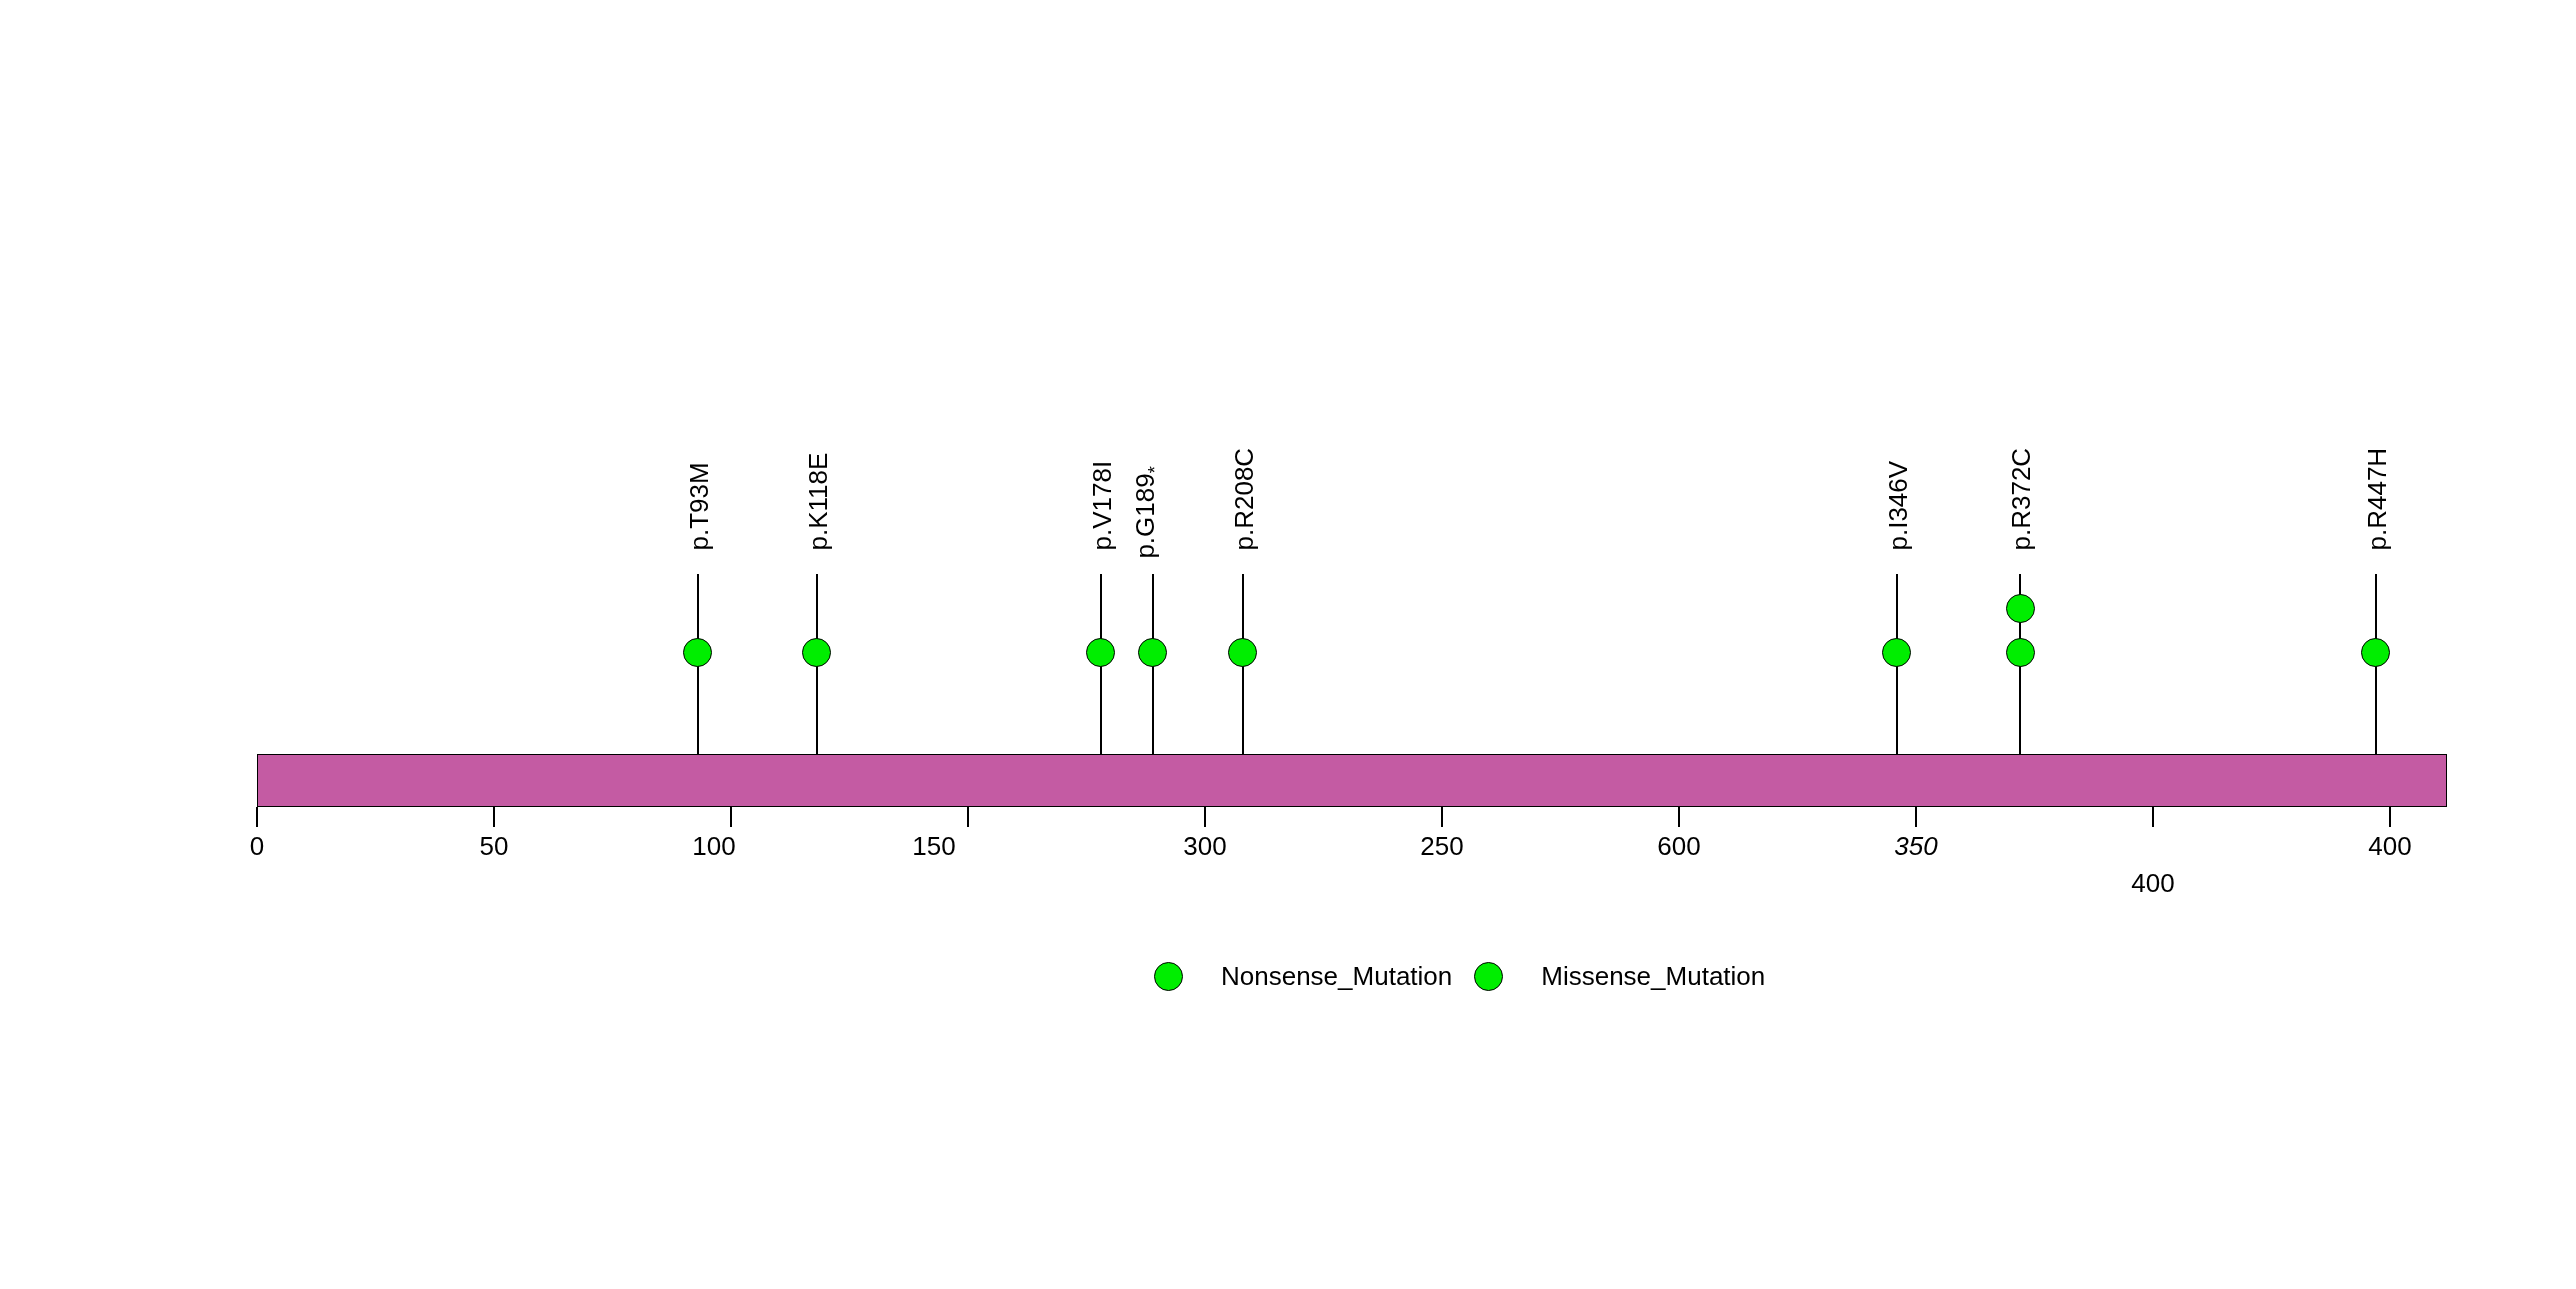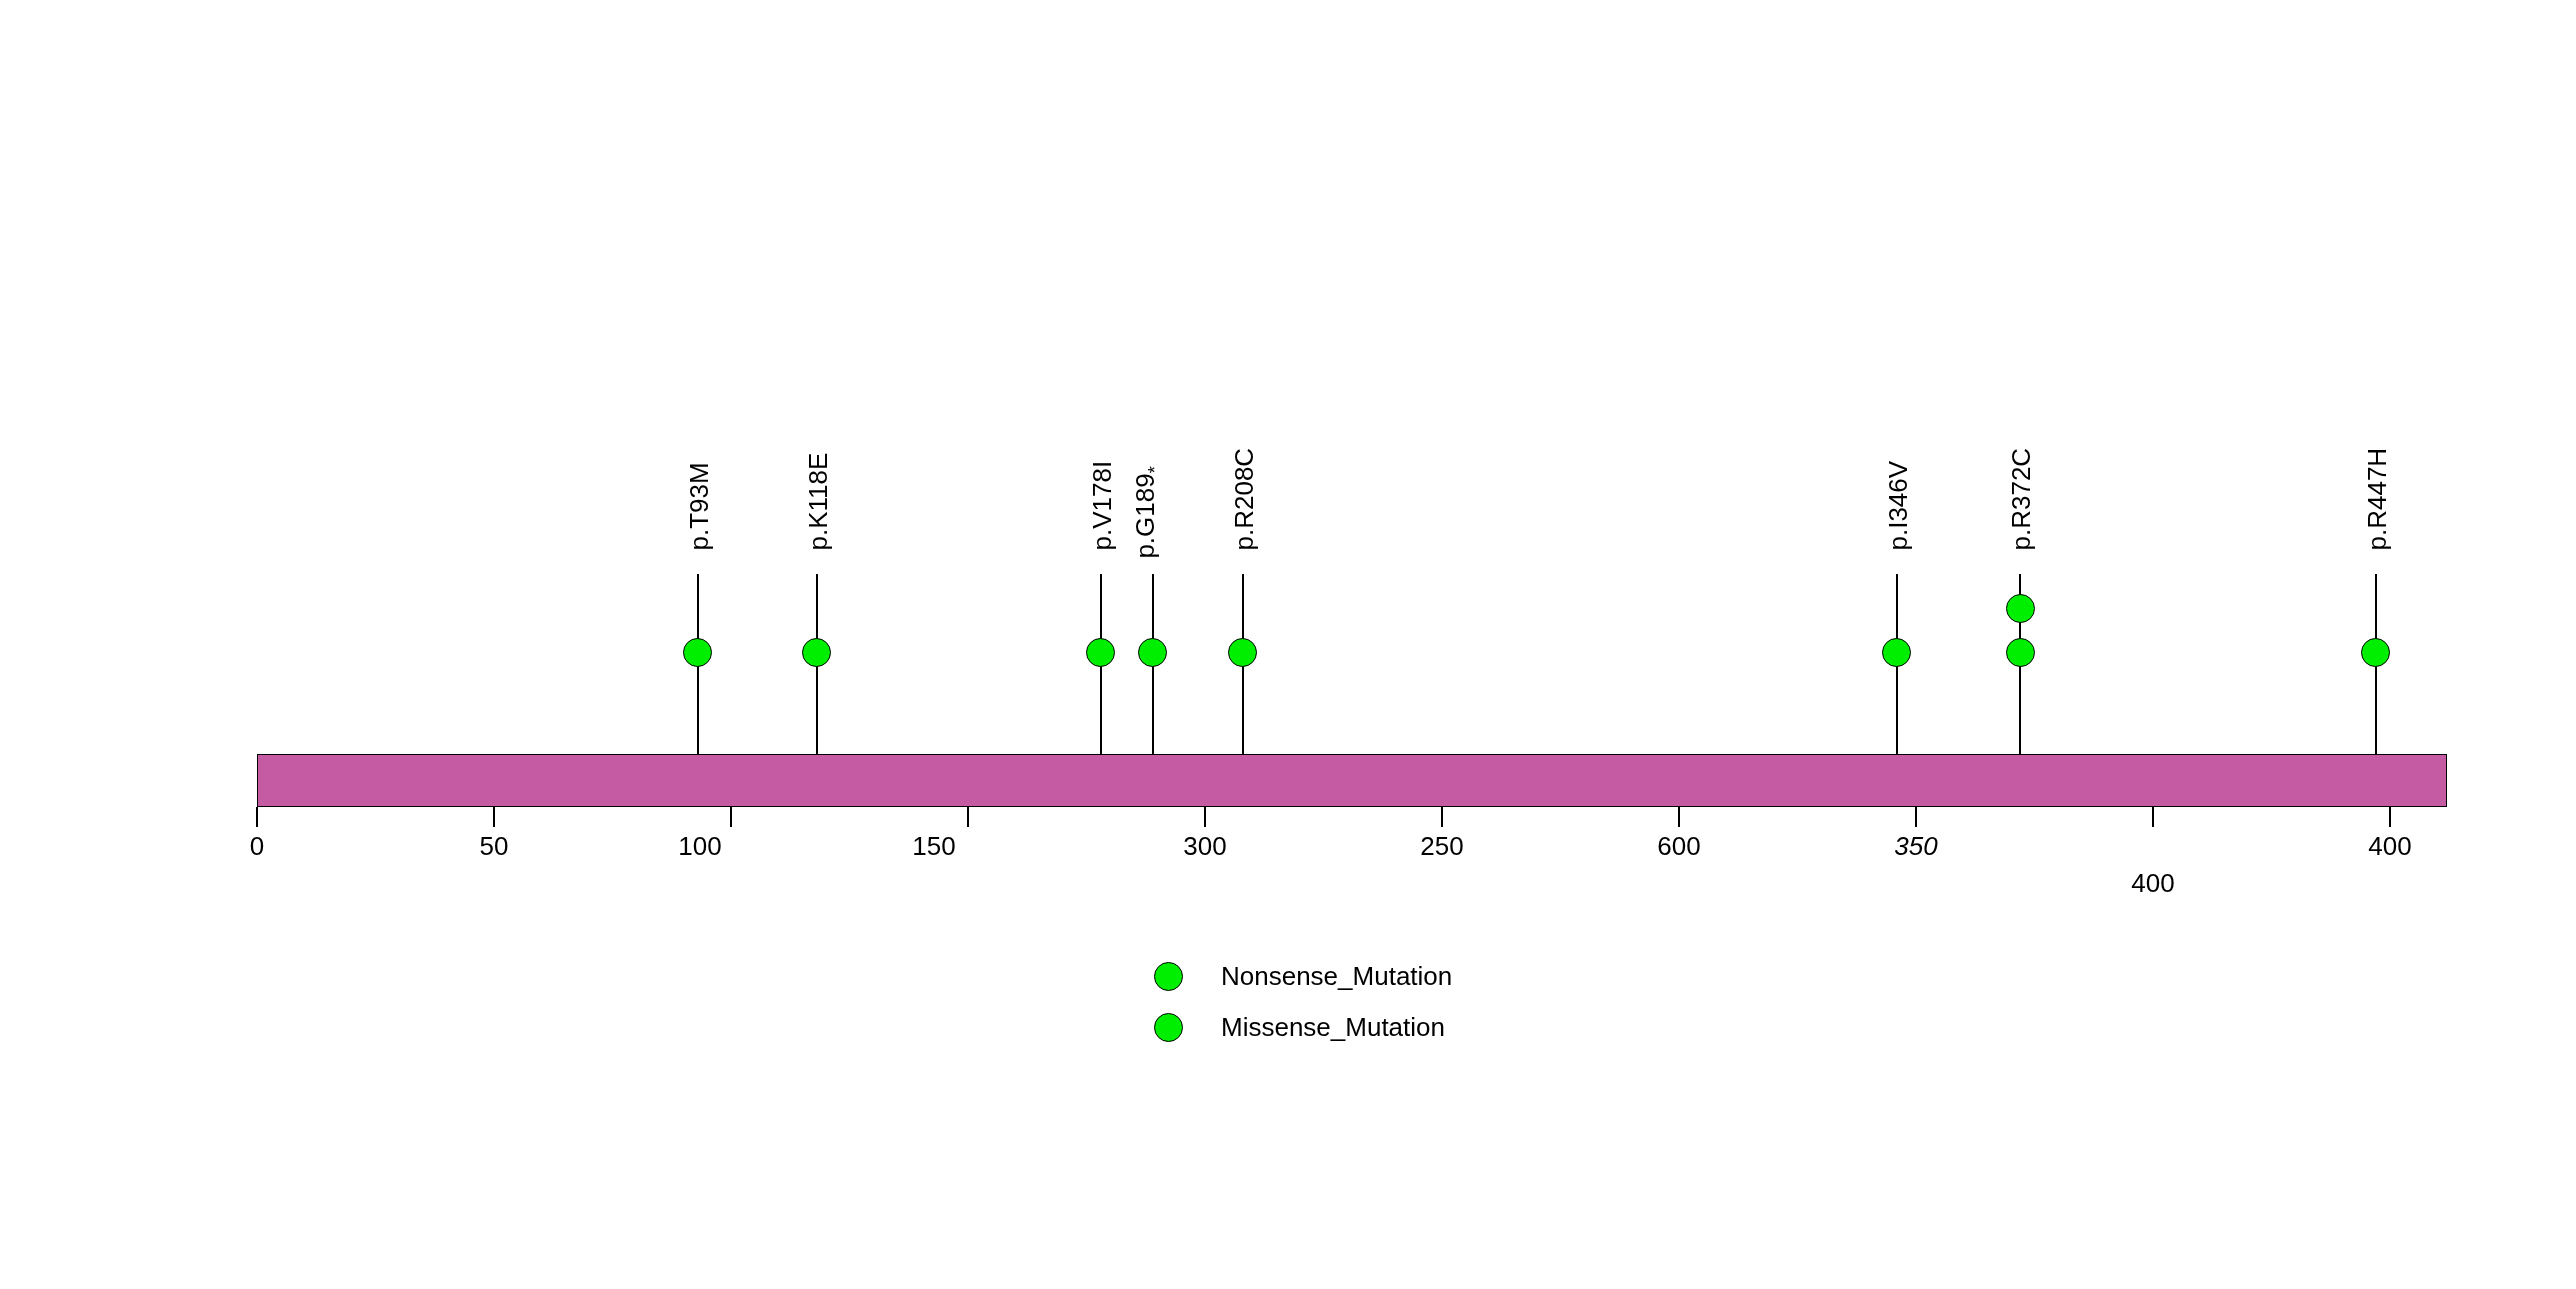--- a/index.html
+++ b/index.html
@@ -54,21 +54,21 @@
     top:832px;
     width:92px;
     text-align:center;
     font-size:26px;
     line-height:29px;
   }
   #legend{
     position:absolute;
     left:1154px; top:962px;
     display:flex;
-    flex-direction:column;
+    flex-direction:row;
     gap:22px;
   }
   .legend-row{
     display:flex;
     align-items:center;
   }
   .legend-swatch{
     width:29px;height:29px;
     border-radius:50%;
     border:1.5px solid #000;
@@ -120,21 +120,21 @@
       <div class="lollipop-circle" style="left: 2006px; top: 638px; background: rgb(0, 238, 0);"></div>
       <div class="lollipop-circle" style="left: 2006px; top: 594px; background: rgb(0, 238, 0);"></div>
       <div class="lollipop-circle" style="left: 2361px; top: 638px; background: rgb(0, 238, 0);"></div>
     </div>
   <div id="axis-layer">
       <div class="axis-tick" style="left: 256px;"></div>
       <div class="axis-tick-label" style="left: 211px;">0</div>
       <div class="axis-tick" style="left: 493px;"></div>
       <div class="axis-tick-label" style="left: 448px;">50</div>
       <div class="axis-tick" style="left: 730px;"></div>
-      <div class="axis-tick-label" style="left: 654px;">100</div>
+      <div class="axis-tick-label" style="left: 668px;">100</div>
       <div class="axis-tick" style="left: 967px;"></div>
       <div class="axis-tick-label" style="left: 888px;">150</div>
       <div class="axis-tick" style="left: 1204px;"></div>
       <div class="axis-tick-label" style="left: 1159px;">300</div>
       <div class="axis-tick" style="left: 1441px;"></div>
       <div class="axis-tick-label" style="left: 1396px;">250</div>
       <div class="axis-tick" style="left: 1678px;"></div>
       <div class="axis-tick-label" style="left: 1633px;">600</div>
       <div class="axis-tick" style="left: 1915px;"></div>
       <div class="axis-tick-label" style="left: 1870px; font-style: italic;">350</div>

